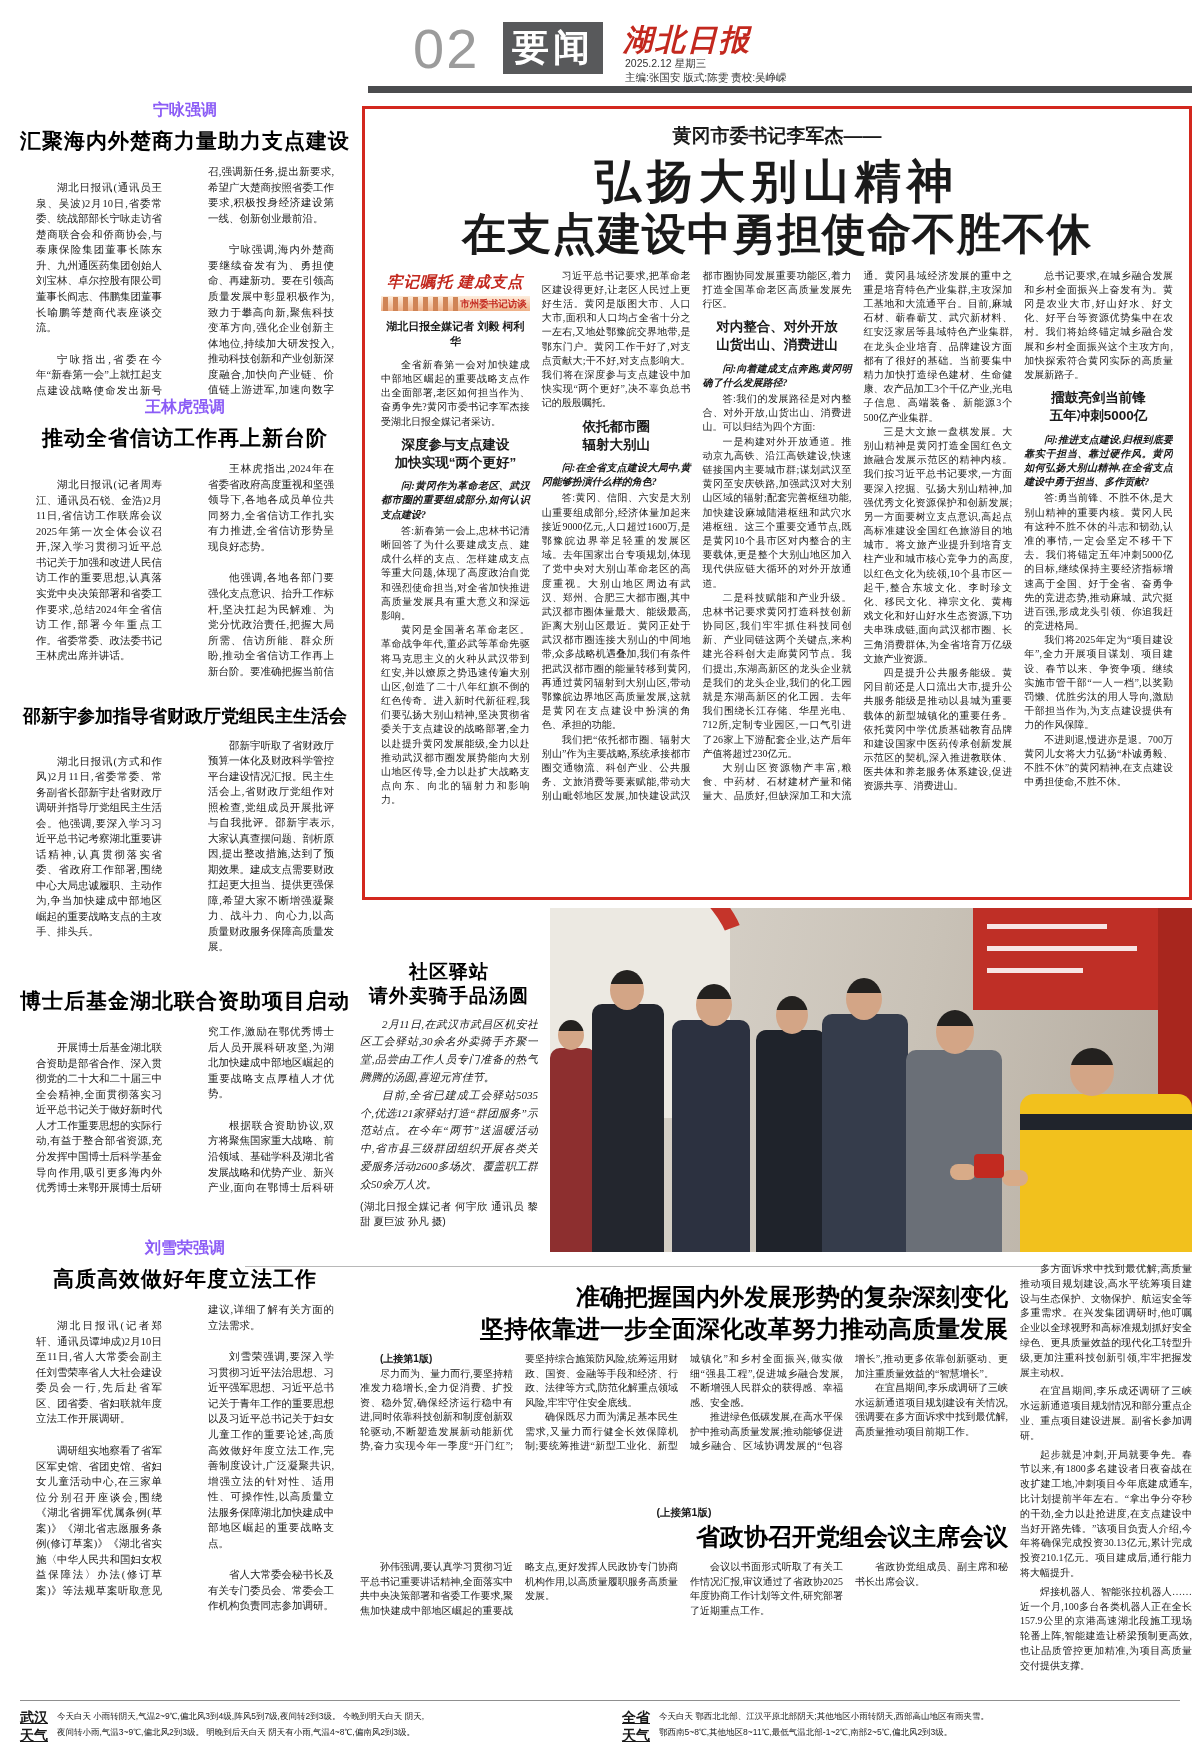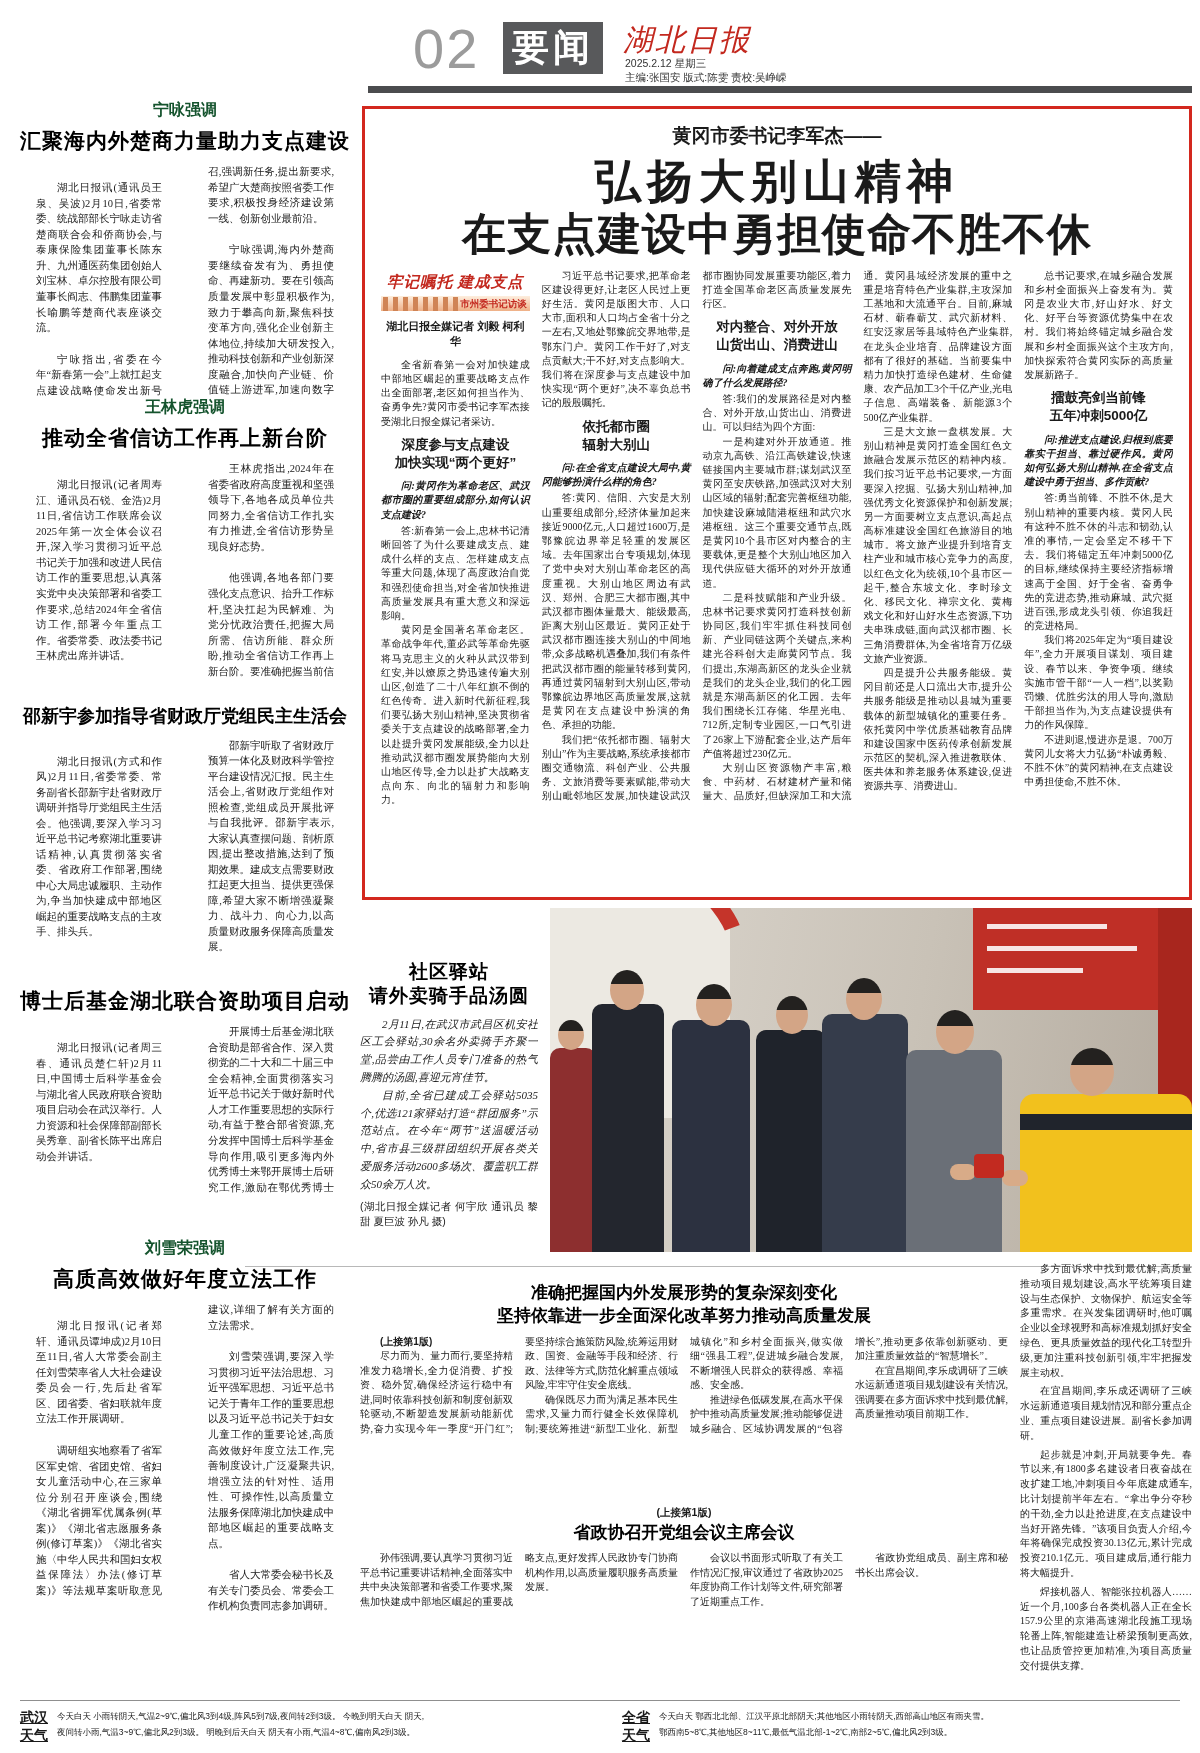--- a/index.html
+++ b/index.html
@@ -6,28 +6,28 @@
   .page{position:relative;width:1200px;height:1753px;background:#fff;overflow:hidden;
         font-family:"Liberation Serif",serif;color:#1a1a1a;}
   
   .header{position:absolute;left:385px;top:20px;width:805px;height:62px;}
   .pagenum{position:absolute;left:28px;top:-4px;font-family:"Liberation Sans",sans-serif;
            font-size:56px;color:#9b9b9b;letter-spacing:2px;}
   .secbox{position:absolute;left:118px;top:2px;width:100px;height:52px;background:#58595b;
           color:#fff;font-family:"Liberation Sans",sans-serif;font-weight:700;font-size:37px;
           display:flex;align-items:center;justify-content:center;letter-spacing:4px;}
   .masthead{position:absolute;left:238px;top:0;color:#c3281e;font-family:"DejaVu Serif",serif;
-            font-style:italic;font-weight:400;font-size:30px;letter-spacing:2px;}
+            font-style:italic;font-weight:700;font-size:30px;letter-spacing:2px;}
   .dateline{position:absolute;left:240px;top:36px;font-family:"Liberation Sans",sans-serif;
             font-size:10.5px;color:#333;line-height:1.35;}
   .header-rule{position:absolute;left:368px;top:86px;width:824px;height:7px;background:#4b4c4e;}
   
   .art{position:absolute;left:20px;width:330px;}
   .kicker{text-align:center;font-family:"Liberation Sans",sans-serif;font-weight:700;
-          font-size:16px;margin-bottom:7px;color:#14532d;}
+          font-size:16px;margin-bottom:7px;color:#8b5cf6;}
   .hl{text-align:center;font-family:"Liberation Sans",sans-serif;font-weight:700;
       font-size:21px;line-height:1.25;letter-spacing:1px;margin-bottom:10px;color:#000;}
   .hl.mid{font-size:18px;letter-spacing:0;}
   .body{column-count:2;column-gap:14px;text-align:justify;overflow:hidden;}
   .body p{margin:16px;text-indent:2em;font-size:10.5px;line-height:1.48;}
   .b240{height:240px}.b232{height:232px}.b180{height:180px}.b362{height:362px}
   
   .feature{position:absolute;left:362px;top:106px;width:792px;height:764px;
            border:3px solid #d3281e;padding:12px 16px;}
   .f-kicker{text-align:center;font-family:"Liberation Sans",sans-serif;font-weight:700;
@@ -88,21 +88,21 @@
   
   .station{position:absolute;left:360px;top:960px;width:178px;height:294px;overflow:hidden;}
   .station .hl{font-size:19px;margin-bottom:8px;}
   .station .kai p{margin:0;text-indent:2em;font-style:italic;font-size:11px;line-height:1.62;
                   text-align:justify;}
   .credit{margin-top:5px;font-family:"Liberation Sans",sans-serif;font-size:10.5px;
           line-height:1.5;text-align:justify;}
   
   .divider{position:absolute;left:245px;top:1266px;width:947px;height:1px;background:#b8b8b8;}
   .bottomA{position:absolute;left:360px;top:1282px;width:648px;}
-  .bottomA .hl,.bottomB .hl{font-size:17px;letter-spacing:0;margin-bottom:2px;}
+  .bottomA .hl,.bottomB .hl{font-size:24px;letter-spacing:0;margin-bottom:2px;text-align:right;}
   .bcols{column-count:4;column-gap:12px;text-align:justify;overflow:hidden;font-size:10px;
          line-height:1.45;margin-top:8px;}
   .bcols .p{margin:0;text-indent:2em;}
   .bcols .cont{margin:0;font-family:"Liberation Sans",sans-serif;font-weight:700;text-indent:2em;}
   .hA{height:150px;} .hB{height:118px;}
   .bottomB{position:absolute;left:360px;top:1506px;width:648px;}
   .bottomB .contline{text-align:center;font-family:"Liberation Sans",sans-serif;font-weight:700;
                      font-size:10.5px;margin-bottom:2px;}
   
   .rightstrip{position:absolute;left:1020px;top:1262px;width:172px;height:428px;overflow:hidden;
@@ -161,21 +161,20 @@
     <p>湖北日报讯(方式和作风)2月11日,省委常委、常务副省长邵新宇赴省财政厅调研并指导厅党组民主生活会。他强调,要深入学习习近平总书记考察湖北重要讲话精神,认真贯彻落实省委、省政府工作部署,围绕中心大局忠诚履职、主动作为,争当加快建成中部地区崛起的重要战略支点的主攻手、排头兵。</p>
         <p>邵新宇听取了省财政厅预算一体化及财政科学管控平台建设情况汇报。民主生活会上,省财政厅党组作对照检查,党组成员开展批评与自我批评。邵新宇表示,大家认真查摆问题、剖析原因,提出整改措施,达到了预期效果。建成支点需要财政扛起更大担当、提供更强保障,希望大家不断增强凝聚力、战斗力、向心力,以高质量财政服务保障高质量发展。</p>
         <p>邵新宇强调,要旗帜鲜明讲政治,推动财政政策和资源向支点建设聚焦聚力;凝心聚力促发展,稳定大财源,保障重点领域,强化资金统筹;锐意担当推改革,深入推进大财政体系建设、零基预算改革,加强财政金融联动,发挥财政资金“四两拨千斤”作用;倾情倾力保民生,兜牢“三保”底线,防范化解风险;持之以恒转作风,务实重行,清正廉洁,打造一流干部队伍,为加快建成中部地区崛起的重要战略支点贡献财政力量。</p>
       </div>
   </div>
 
   <div class="art" style="top:988px">
     <div class="hl">博士后基金湖北联合资助项目启动</div>
     <div class="body b180">
 
-    <p>湖北日报讯(记者周三春、通讯员楚仁轩)2月11日,中国博士后科学基金会与湖北省人民政府联合资助项目启动会在武汉举行。人力资源和社会保障部副部长吴秀章、副省长陈平出席启动会并讲话。</p>
         <p>开展博士后基金湖北联合资助是部省合作、深入贯彻党的二十大和二十届三中全会精神,全面贯彻落实习近平总书记关于做好新时代人才工作重要思想的实际行动,有益于整合部省资源,充分发挥中国博士后科学基金导向作用,吸引更多海内外优秀博士来鄂开展博士后研究工作,激励在鄂优秀博士后人员开展科研攻坚,为湖北加快建成中部地区崛起的重要战略支点厚植人才优势。</p>
         <p>根据联合资助协议,双方将聚焦国家重大战略、前沿领域、基础学科及湖北省发展战略和优势产业、新兴产业,面向在鄂博士后科研流动站和工作站,遴选一批优秀在站博士后进行资助,着力提升“博聚楚天”人才品牌。联合资助项目已编入《中国博士后科学基金资助指南》,申报和评审工作由中国博士后科学基金会按照博士后基金资助工作有关规定和程序组织实施,2025年计划资助100人,资助标准为每人18万元。</p>
       </div>
   </div>
 
   <div class="art" style="top:1238px">
     <div class="kicker">刘雪荣强调</div>
     <div class="hl">高质高效做好年度立法工作</div>
     <div class="body b362">
 

